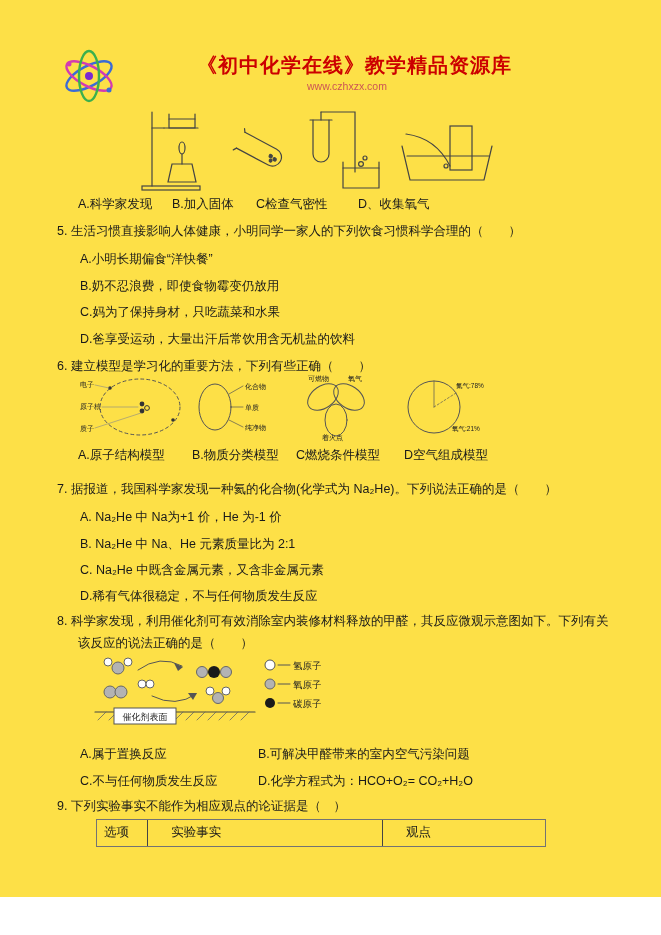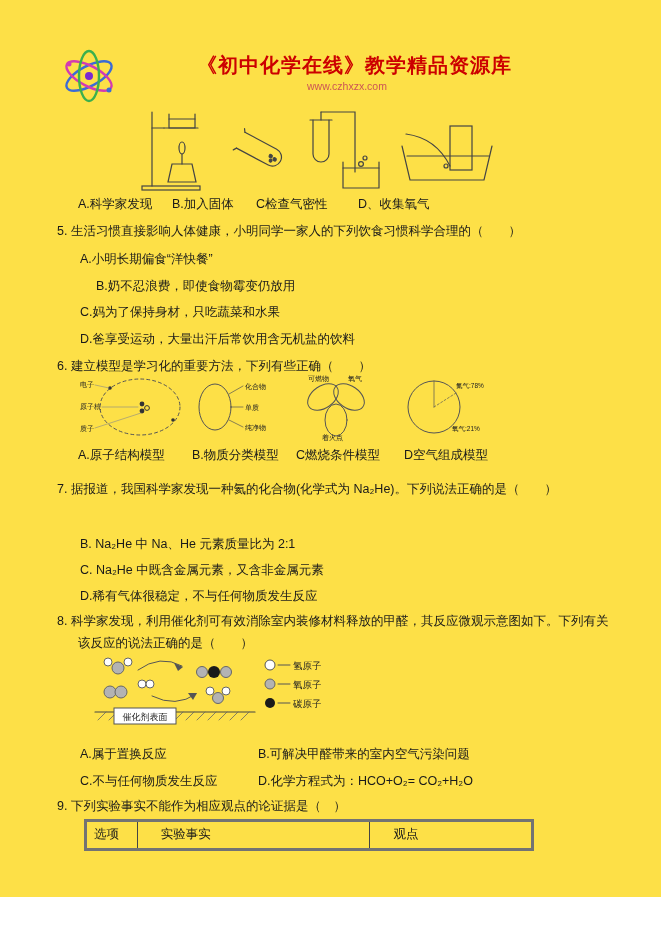--- a/index.html
+++ b/index.html
@@ -11,22 +11,22 @@
   .t { position:absolute; font-size:12.5px; white-space:nowrap; color:#1a1a1a; }
   .wrap { white-space:normal; }
   .site-title { position:absolute; left:197px; top:52px; font-size:20px; font-weight:bold;
     color:#cc0000; letter-spacing:1px; white-space:nowrap; }
   .site-url { position:absolute; left:192px; top:80px; width:310px; text-align:center;
     font-size:10.5px; color:#cc5555; }
   .q8stem { left:57px; top:610px; width:556px; padding-left:21px; text-indent:-21px; line-height:22px; }
   svg { position:absolute; overflow:hidden; }
   svg text { font-family:"Liberation Sans","DejaVu Sans",sans-serif; fill:#222; }
   .fig line, .fig path, .fig ellipse, .fig rect { stroke-linecap:round; }
-  .q9table { position:absolute; left:84px; top:819px; width:450px; display:flex;
-    border:3px solid #737373;gap:16px; }
+  .q9table { position:absolute; left:96px; top:819px; width:450px; display:flex;
+    border:1px solid #737373;gap:16px; }
   .q9cell { height:26px; line-height:25px; padding-left:7px; font-size:12.5px;
     border-right:1px solid #444; }
   .q9cell:last-child { border-right:none; }
   .c1 { width:55px; } .c2 { width:237px; } .c3 { width:158px; }
 </style>
 </head>
 <body>
 
 <div class="page">
 
@@ -91,21 +91,21 @@
     </g>
   </svg>
 
   <div class="t" style="left:78px;top:196px">A.科学家发现</div>
   <div class="t" style="left:172px;top:196px">B.加入固体</div>
   <div class="t" style="left:256px;top:196px">C检查气密性</div>
   <div class="t" style="left:358px;top:196px">D、收集氧气</div>
 
   <div class="t" style="left:57px;top:223px">5. 生活习惯直接影响人体健康，小明同学一家人的下列饮食习惯科学合理的（　　）</div>
   <div class="t" style="left:80px;top:251px">A.小明长期偏食“洋快餐”</div>
-  <div class="t" style="left:96px;top:278px">B.奶不忍浪费，即使食物霉变仍放用</div>
+  <div class="t" style="left:80px;top:278px">B.奶不忍浪费，即使食物霉变仍放用</div>
   <div class="t" style="left:80px;top:304px">C.妈为了保持身材，只吃蔬菜和水果</div>
   <div class="t" style="left:80px;top:331px">D.爸享受运动，大量出汗后常饮用含无机盐的饮料</div>
 
   <div class="t" style="left:57px;top:358px">6. 建立模型是学习化的重要方法，下列有些正确（　　）</div>
 
   <svg class="fig" style="left:78px;top:372px" width="108" height="70" viewBox="0 0 108 70">
     <ellipse cx="62" cy="35" rx="40" ry="28" fill="none" stroke="#555" stroke-dasharray="3 3"></ellipse>
     <circle cx="64" cy="32" r="2.4" fill="#333"></circle>
     <circle cx="69" cy="36" r="2.4" fill="none" stroke="#333"></circle>
     <circle cx="64" cy="39" r="2.4" fill="#333"></circle>
@@ -147,20 +147,21 @@
     <text x="58" y="13" font-size="6.5">氮气:78%</text>
     <text x="54" y="56" font-size="6.5">氧气:21%</text>
   </svg>
 
   <div class="t" style="left:78px;top:447px">A.原子结构模型</div>
   <div class="t" style="left:192px;top:447px">B.物质分类模型</div>
   <div class="t" style="left:296px;top:447px">C燃烧条件模型</div>
   <div class="t" style="left:404px;top:447px">D空气组成模型</div>
 
   <div class="t" style="left:57px;top:481px">7. 据报道，我国科学家发现一种氦的化合物(化学式为 Na₂He)。下列说法正确的是（　　）</div>
+  <div class="t" style="left:80px;top:509px">A. Na₂He 中 Na为+1 价，He 为-1 价</div>
   <div class="t" style="left:80px;top:536px">B. Na₂He 中 Na、He 元素质量比为 2:1</div>
   <div class="t" style="left:80px;top:562px">C. Na₂He 中既含金属元素，又含非金属元素</div>
   <div class="t" style="left:80px;top:588px">D.稀有气体很稳定，不与任何物质发生反应</div>
 
   <div class="t wrap q8stem">8. 科学家发现，利用催化剂可有效消除室内装修材料释放的甲醛，其反应微观示意图如下。下列有关该反应的说法正确的是（　　）</div>
 
   <svg class="fig" style="left:90px;top:652px" width="340" height="84" viewBox="0 0 340 84">
 
     <circle cx="28" cy="16" r="6" fill="#b3b3b3" stroke="#666"></circle>
     <circle cx="18" cy="10" r="4" fill="#fff" stroke="#666"></circle>

